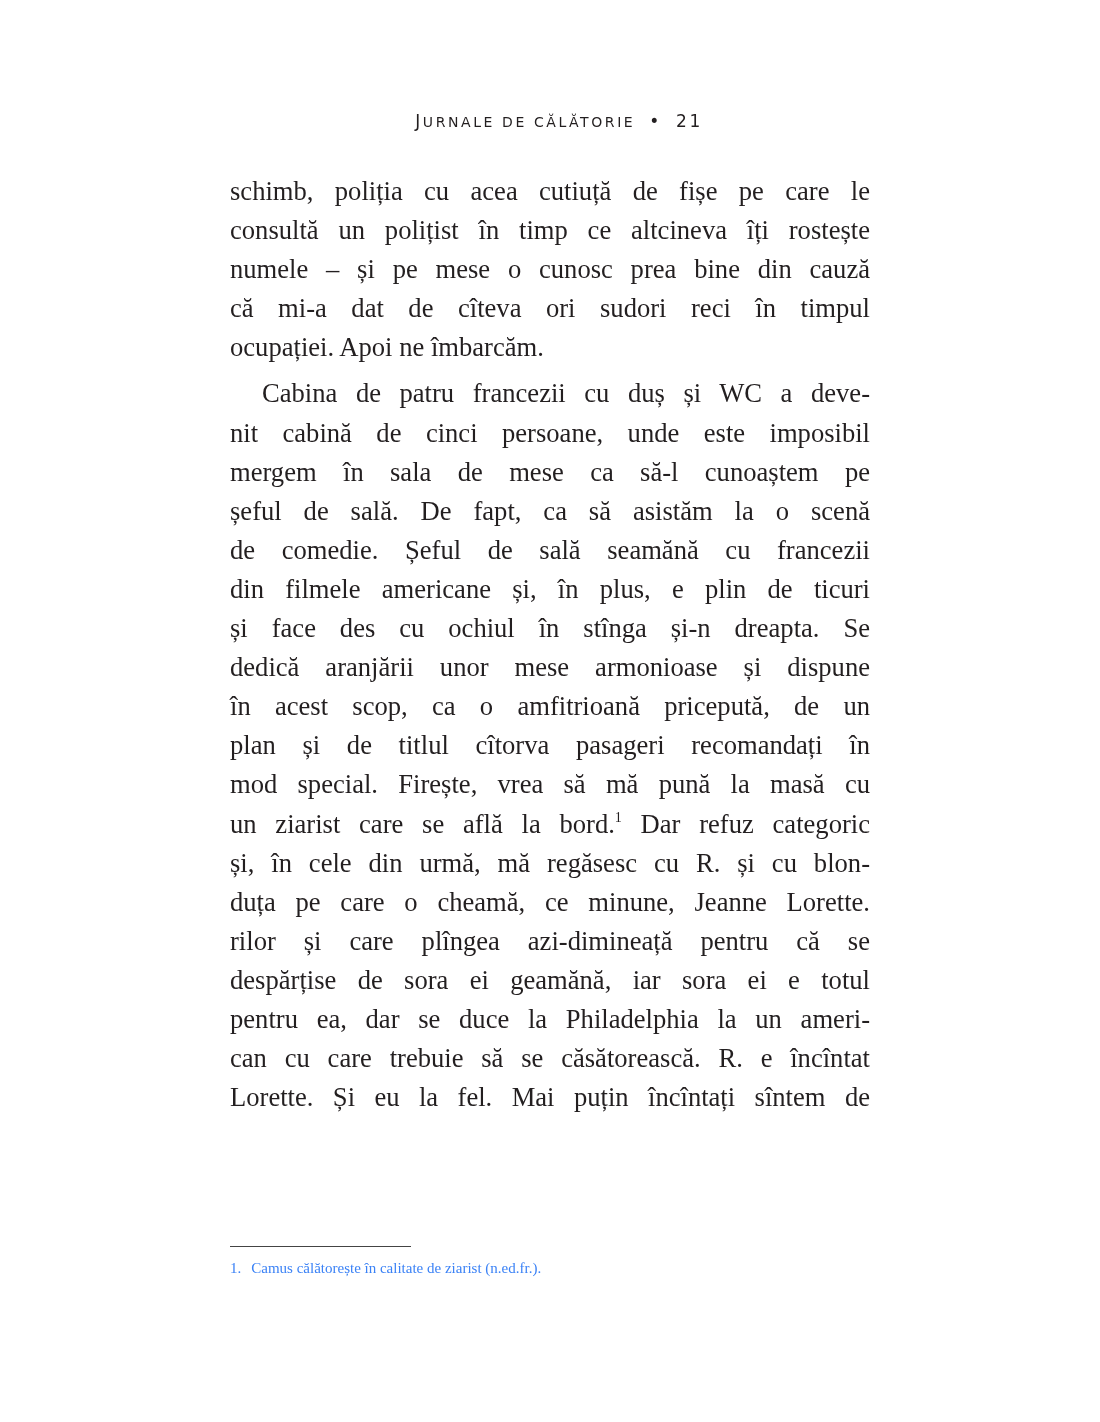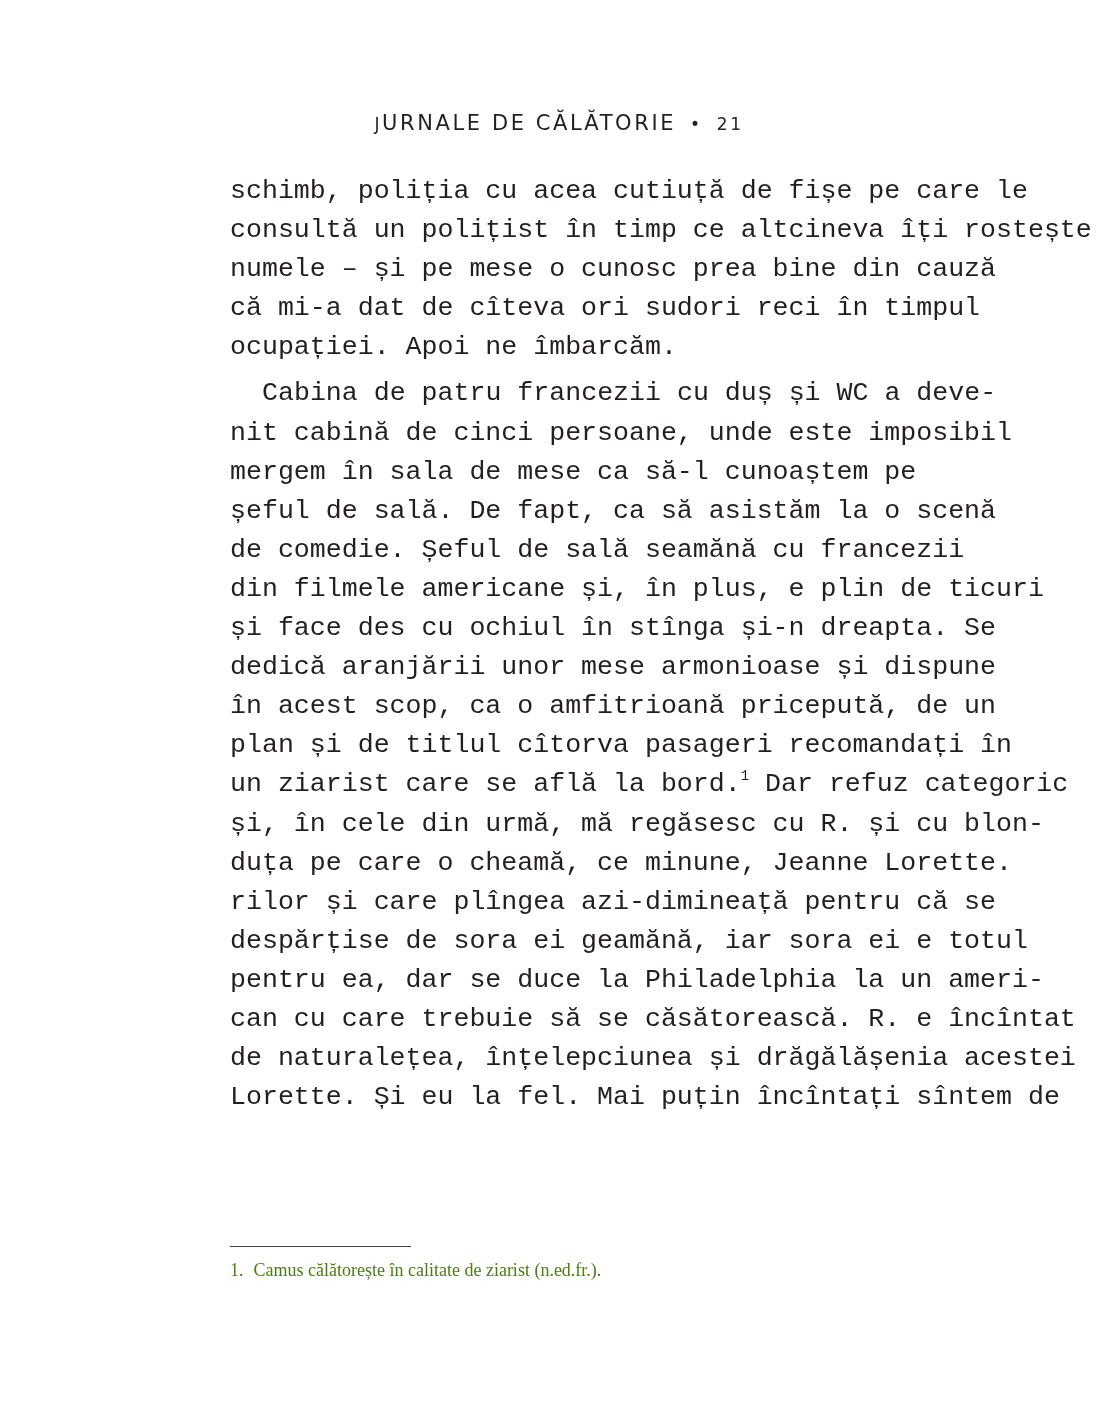--- a/index.html
+++ b/index.html
@@ -21,32 +21,32 @@
       width: 1100px;
       text-align: center;
       font-family: "DejaVu Sans", sans-serif;
       font-size: 17px;
       letter-spacing: 2.6px;
       color: #231f20;
       padding-left: 18px;
       box-sizing: border-box;
     }
     .running-head .caps-small {
-      font-size: 21px;
+      font-size: 14px;
       margin-top: 48px;
     }
     .running-head .bullet {
       margin: 0 6px;
     }
     .body-text {
       position: absolute;
       top: 172px;
       left: 230px;
       width: 640px;
-      font-family: Liberation Mono, monospace;
+      font-family: Liberation Serif, serif;
       font-size: 26.6px;
       line-height: 39.1px;
       color: #231f20;
     }
     .line {
       display: block;
       height: 39.1px;
       white-space: nowrap;
       text-align: justify;
       text-align-last: justify;
@@ -72,22 +72,22 @@
       left: 230px;
       width: 181px;
       height: 0;
       border-top: 1.2px solid #444;
     }
     .footnote {
       position: absolute;
       top: 1260px;
       left: 230px;
       font-family: "Liberation Serif", serif;
-      font-size: 18px;
-      color: #4d7c0f;
+      font-size: 15px;
+      color: #3b82f6;
       white-space: nowrap;
     }
     .footnote .fn-num {
       margin-right: 10px;
     }
   </style>
 </head>
 <body>
 
 <div class="running-head">
@@ -109,28 +109,28 @@
     <span class="line indent">Cabina de patru francezii cu duș și WC a deve-</span>
     <span class="line">nit cabină de cinci persoane, unde este imposibil</span>
     <span class="line">mergem în sala de mese ca să-l cunoaștem pe</span>
     <span class="line">șeful de sală. De fapt, ca să asistăm la o scenă</span>
     <span class="line">de comedie. Șeful de sală seamănă cu francezii</span>
     <span class="line">din filmele americane și, în plus, e plin de ticuri</span>
     <span class="line">și face des cu ochiul în stînga și-n dreapta. Se</span>
     <span class="line">dedică aranjării unor mese armonioase și dispune</span>
     <span class="line">în acest scop, ca o amfitrioană pricepută, de un</span>
     <span class="line">plan și de titlul cîtorva pasageri recomandați în</span>
+    <span class="line">mod special. Firește, vrea să mă pună la masă cu</span>
     <span class="line"><span>un ziarist care se află la bord.</span><sup class="fnref">1</sup><span> Dar refuz categoric</span></span>
     <span class="line">și, în cele din urmă, mă regăsesc cu R. și cu blon-</span>
     <span class="line">duța pe care o cheamă, ce minune, Jeanne Lorette.</span>
     <span class="line">rilor și care plîngea azi-dimineață pentru că se</span>
     <span class="line">despărțise de sora ei geamănă, iar sora ei e totul</span>
     <span class="line">pentru ea, dar se duce la Philadelphia la un ameri-</span>
     <span class="line">can cu care trebuie să se căsătorească. R. e încîntat</span>
-    <span class="line">de naturalețea, înțelepciunea și drăgălășenia acestei</span>
     <span class="line">Lorette. Și eu la fel. Mai puțin încîntați sîntem de</span>
   </div>
 </div>
 
 <div class="footnote-rule"></div>
 
 <div class="footnote">
   <span class="fn-num">1.</span><span>Camus călătorește în calitate de ziarist (n.ed.fr.).</span>
 </div>
 

